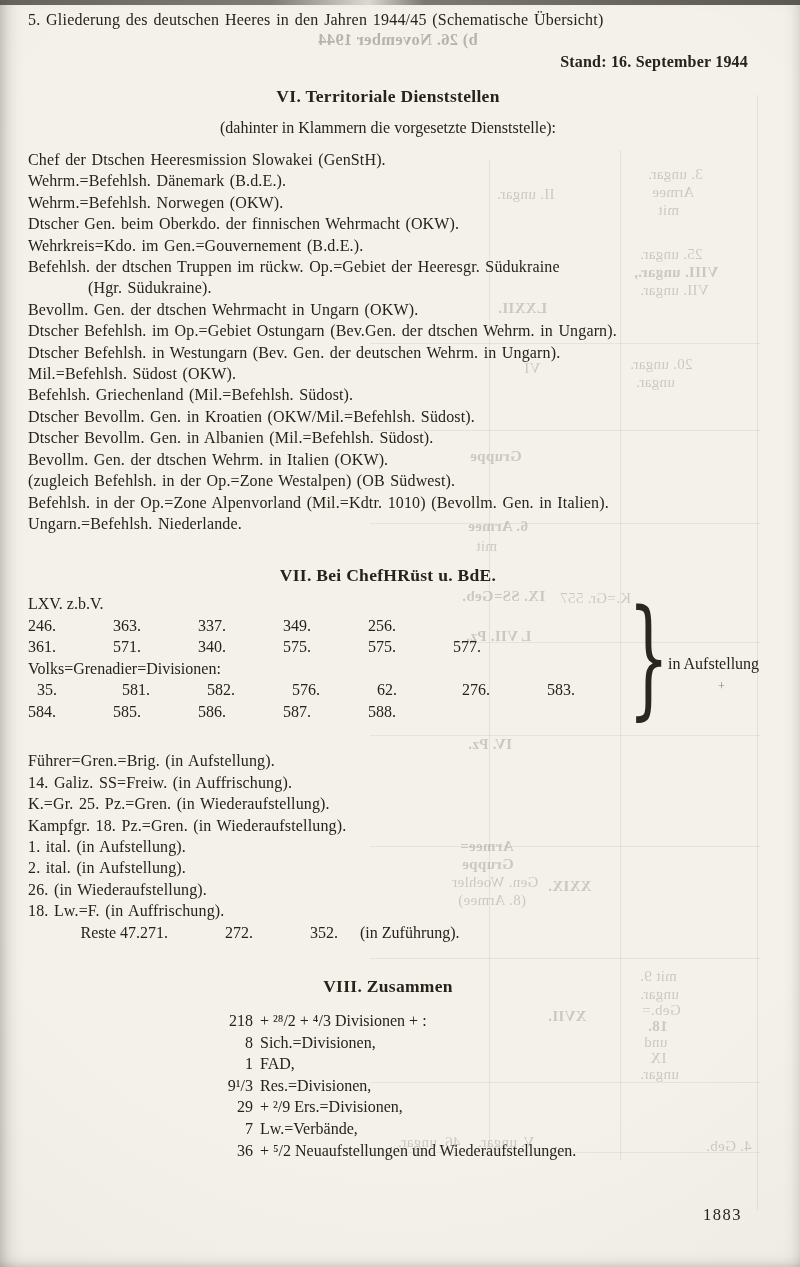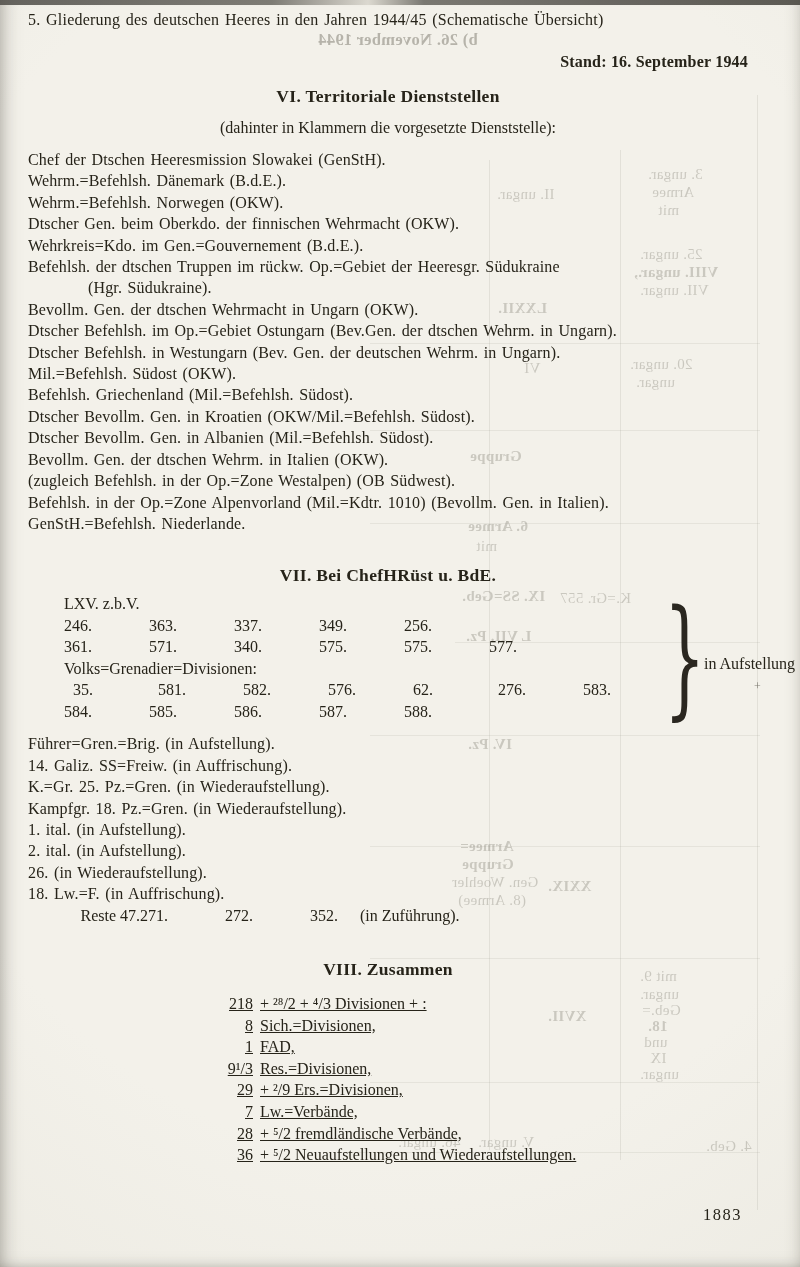--- a/index.html
+++ b/index.html
@@ -43,43 +43,43 @@
   .doc-title { white-space: nowrap; letter-spacing: .2px; word-spacing: 1.5px; line-height: 21px; }
   .stand { margin-top: 23px; text-align: right; font-weight: bold; letter-spacing: .2px; }
   h2.sec { margin: 0; text-align: center; font-size: 17.5px; font-weight: bold; letter-spacing: .3px; line-height: 22px; }
   #vi-h { margin-top: 14px; }
   .subhead { margin-top: 10px; text-align: center; line-height: 21px; }
   .entries { margin-top: 11px; }
   .entry { line-height: 21.4px; white-space: nowrap; letter-spacing: .15px; word-spacing: 1.3px; }
   .entry.indent { padding-left: 60px; }
 
   #vii-h { margin-top: 30px; }
-  .vii-block { position: relative; margin-top: 7px; margin-left: 36px; }
+  .vii-block { position: relative; margin-top: 7px; }
   .vii-line { line-height: 21.5px; white-space: nowrap; }
   .numrow { display: flex; line-height: 21.5px; }
   .numrow span { width: 85px; }
   .numrow.ind { padding-left: 9px; }
   .brace {
     position: absolute; left: 600px; top: 12px;
     font-size: 130px; line-height: 104px; height: 120px;
     font-family: "DejaVu Serif", serif;
     transform: scaleX(.5); transform-origin: left center;
     color: #2a2720; font-weight: normal;
   }
   .brace-label { position: absolute; left: 640px; top: 62px; white-space: nowrap; }
   .pen-mark { position: absolute; left: 690px; top: 86px; font-size: 12px; opacity: .55; }
 
-  .entries2 { margin-top: 11px; }
+  .entries2 { margin-top: 28px; }
   .reste { display: flex; line-height: 21.5px; }
   .reste .lbl { width: 112px; text-align: right; }
   .reste .n1, .reste .n2 { width: 85px; }
   .reste .n3 { width: 50px; }
 
   #viii-h { margin-top: 32px; }
-  .sum { margin-top: 13px; margin-left: 187px; text-decoration: underline; }
+  .sum { margin-top: 13px; margin-left: 187px; }
   .sum-row { display: flex; line-height: 21.6px; }
   .sum-row .qty { width: 38px; text-align: right; }
   .sum-row .rest { margin-left: 7px; white-space: nowrap; }
 
   .page-num { position: absolute; right: 58px; top: 1205px; font-size: 16.5px; letter-spacing: 1.5px; z-index: 2; }
 </style>
 </head>
 <body>
 
 <div class="page">
@@ -154,21 +154,21 @@
       <div class="entry">Bevollm. Gen. der dtschen Wehrmacht in Ungarn (OKW).</div>
       <div class="entry">Dtscher Befehlsh. im Op.=Gebiet Ostungarn (Bev.Gen. der dtschen Wehrm. in Ungarn).</div>
       <div class="entry">Dtscher Befehlsh. in Westungarn (Bev. Gen. der deutschen Wehrm. in Ungarn).</div>
       <div class="entry">Mil.=Befehlsh. Südost (OKW).</div>
       <div class="entry">Befehlsh. Griechenland (Mil.=Befehlsh. Südost).</div>
       <div class="entry">Dtscher Bevollm. Gen. in Kroatien (OKW/Mil.=Befehlsh. Südost).</div>
       <div class="entry">Dtscher Bevollm. Gen. in Albanien (Mil.=Befehlsh. Südost).</div>
       <div class="entry">Bevollm. Gen. der dtschen Wehrm. in Italien (OKW).</div>
       <div class="entry">(zugleich Befehlsh. in der Op.=Zone Westalpen) (OB Südwest).</div>
       <div class="entry">Befehlsh. in der Op.=Zone Alpenvorland (Mil.=Kdtr. 1010) (Bevollm. Gen. in Italien).</div>
-      <div class="entry">GenStH.=Befehlsh. Niederlande.</div>
+      <div class="entry">Ungarn.=Befehlsh. Niederlande.</div>
     </div>
 
     <h2 class="sec" id="vii-h">VII. Bei ChefHRüst u. BdE.</h2>
 
     <div class="vii-block">
       <div class="vii-line">LXV. z.b.V.</div>
       <div class="numrow">
         <span>246.</span>
         <span>363.</span>
         <span>337.</span>
@@ -249,24 +249,20 @@
       </div>
       <div class="sum-row">
         <span class="qty">29</span>
         <span class="rest">+ ²/9 Ers.=Divisionen,</span>
       </div>
       <div class="sum-row">
         <span class="qty">7</span>
         <span class="rest">Lw.=Verbände,</span>
       </div>
       <div class="sum-row">
-        <span class="qty">28</span>
-        <span class="rest">+ ⁵/2 fremdländische Verbände,</span>
-      </div>
-      <div class="sum-row">
         <span class="qty">36</span>
         <span class="rest">+ ⁵/2 Neuaufstellungen und Wiederaufstellungen.</span>
       </div>
     </div>
   </div>
 
   <div class="page-num">1883</div>
 </div>
 
 </body></html>

